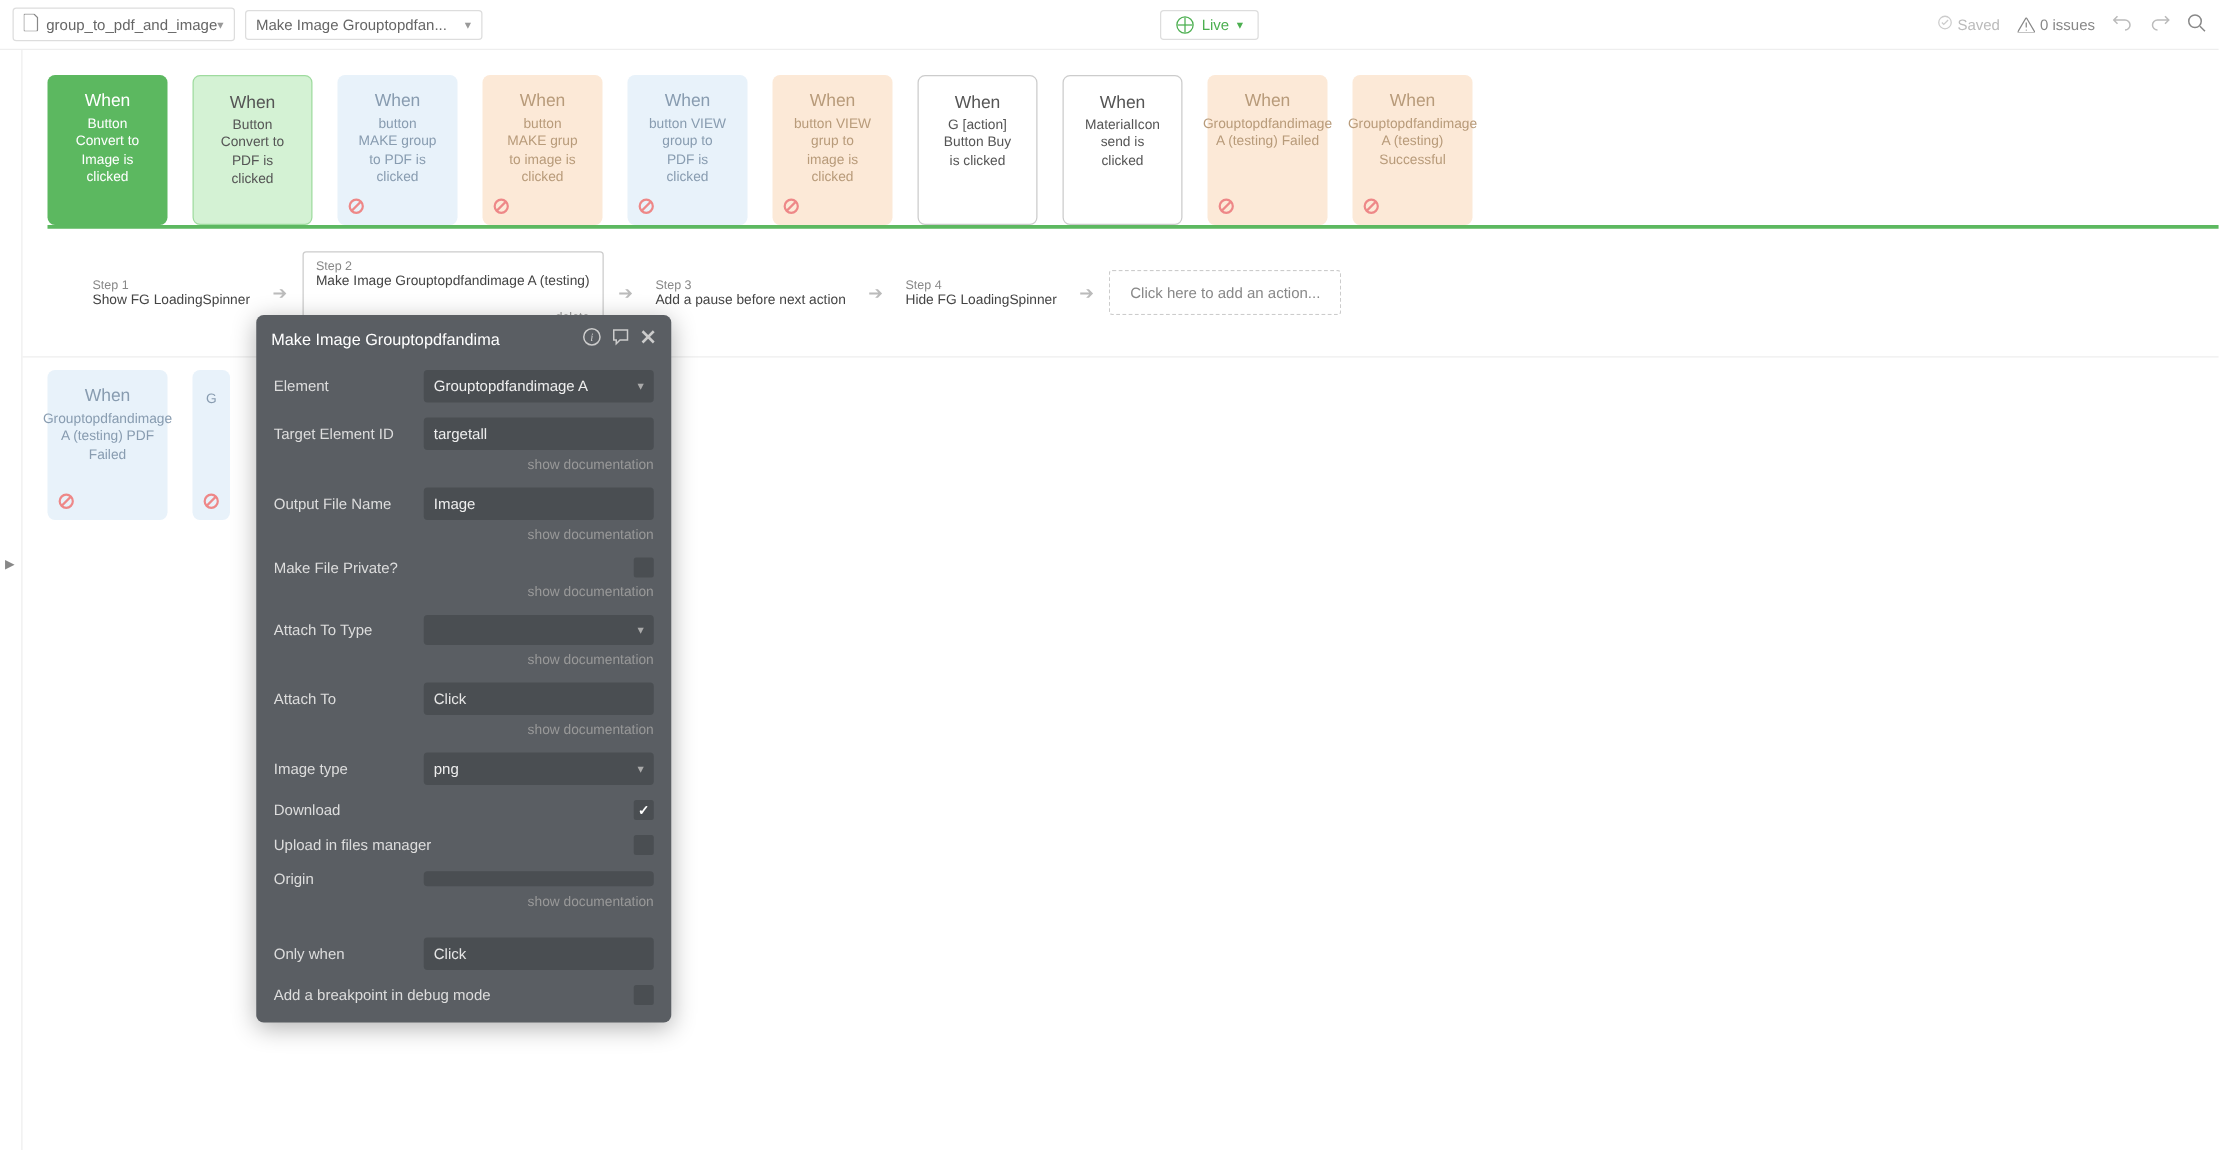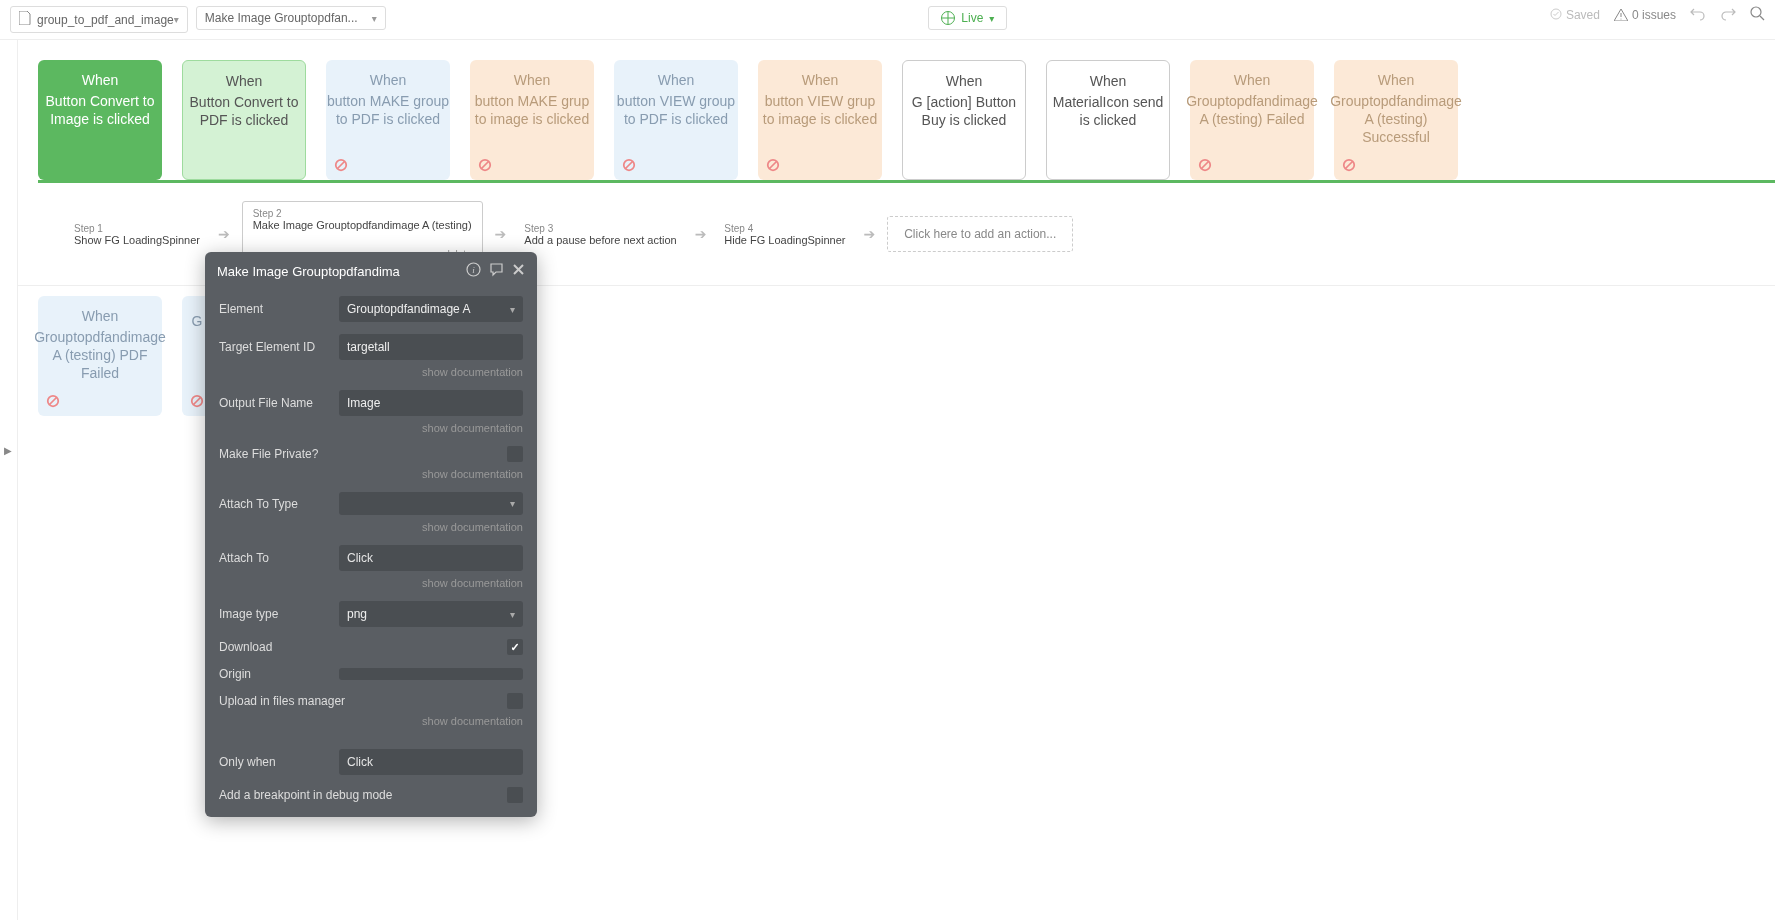--- a/index.html
+++ b/index.html
@@ -5,21 +5,21 @@
   * { box-sizing: border-box; margin: 0; padding: 0; }
   body {
     font-family: -apple-system, BlinkMacSystemFont, "Segoe UI", Arial, sans-serif;
     background: #fff;
     font-size: 12px;
     color: #555;
     position: relative;
   }
   .toolbar {
     display: flex;
-    align-items: flex-start;
+    align-items: center;
     padding: 6px 10px;
     border-bottom: 1px solid #eee;
     gap: 8px;
   }
   .dropdown {
     display: flex;
     align-items: center;
     border: 1px solid #ddd;
     border-radius: 3px;
     padding: 4px 8px;
@@ -87,38 +87,38 @@
     color: #888;
     cursor: pointer;
   }
   .workflow-body { flex: 1; padding: 0; }
   .events-row {
     display: flex;
     gap: 20px;
     padding: 20px 20px 0 20px;
   }
   .event-card {
-    width: 124px;
+    width: 96px;
     height: 120px;
     border-radius: 6px;
     text-align: center;
     font-size: 11px;
-    padding: 12px 0;
+    padding: 12px 16px;
     position: relative;
     display: flex;
     flex-direction: column;
     align-items: center;
     cursor: pointer;
   }
   .event-card .when {
     font-size: 14px;
     margin-bottom: 4px;
   }
   .event-card .desc {
-    font-size: 14px;
+    font-size: 11px;
     line-height: 1.3;
   }
   .event-card .no-icon {
     position: absolute;
     bottom: 8px;
     left: 8px;
     width: 14px;
     height: 14px;
   }
   .no-icon svg circle { fill: none; stroke: #e88; stroke-width: 2; }
@@ -512,30 +512,30 @@
       <span class="chev">▾</span>
     </div>
   </div>
 
   <div class="panel-row">
     <span class="label" style="flex:1">Download</span>
     <div class="panel-checkbox checked"></div>
   </div>
 
   <div class="panel-row">
+    <span class="label" style="flex:1">Upload in files manager</span>
+    <div class="panel-checkbox"></div>
+  </div>
+
+  <div class="panel-row">
     <span class="label">Origin</span>
     <div class="panel-input">
         <span></span>
       </div>
   </div>
-
-  <div class="panel-row">
-    <span class="label" style="flex:1">Upload in files manager</span>
-    <div class="panel-checkbox"></div>
-  </div>
   <div class="show-doc">show documentation</div>
 
   <div class="panel-sep"></div>
 
   <div class="panel-row">
     <span class="label">Only when</span>
     <div class="panel-input placeholder">
       <span>Click</span>
     </div>
   </div>

